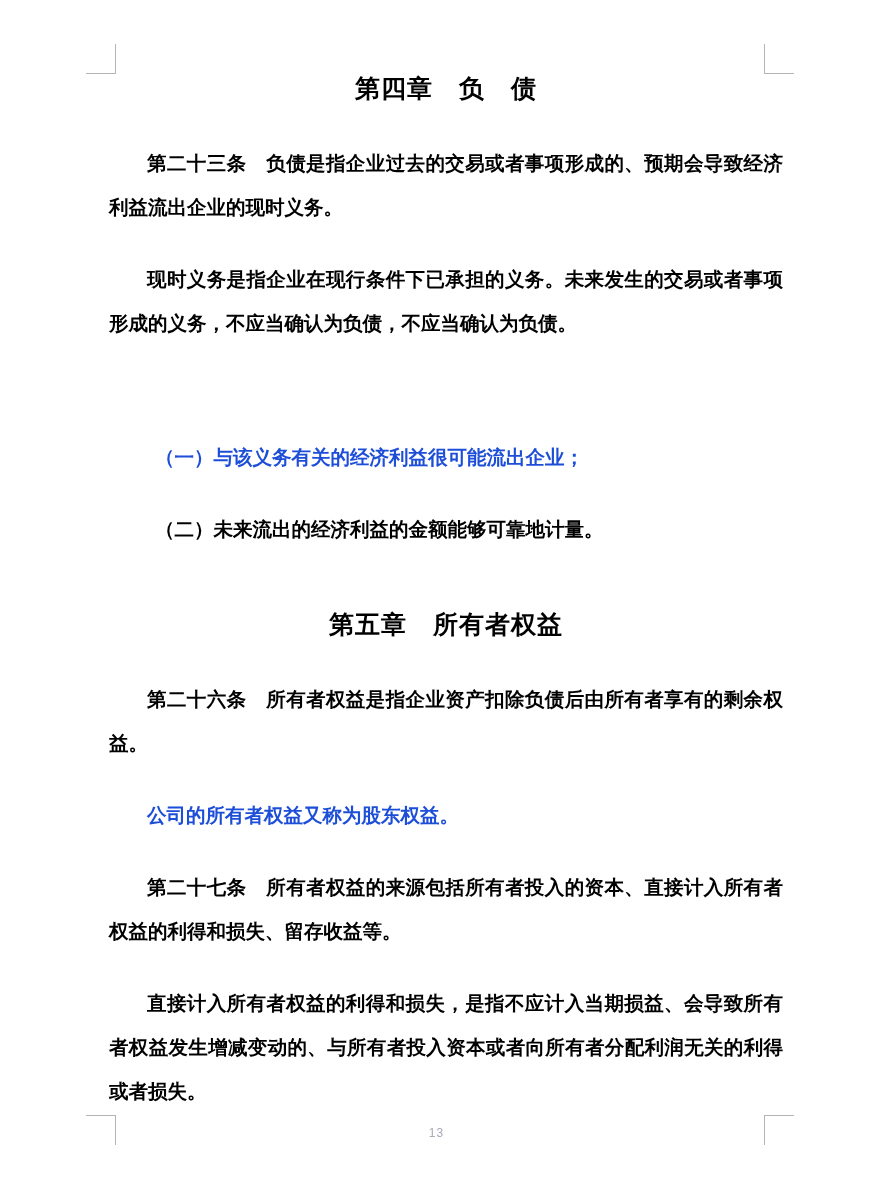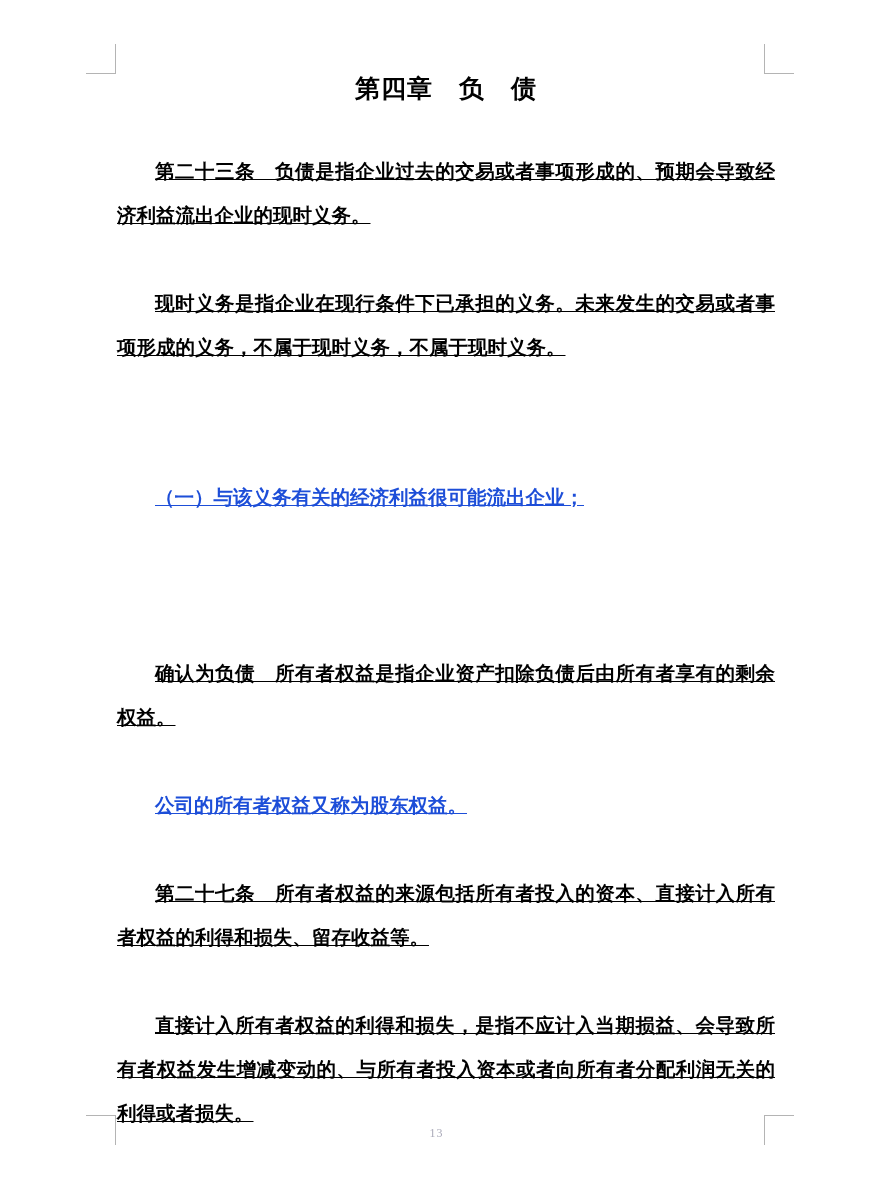--- a/index.html
+++ b/index.html
@@ -68,23 +68,22 @@
     white-space: pre;
   }
   .heading-ch4 { margin: 14px 0 0 0; }
   .heading-ch5 { margin: 0; }
 
   .para {
     font-size: 19.5px;
     line-height: 44px;
     text-align: justify;
     text-justify: inter-ideograph;
-    margin: 12px;
+    margin: 4px;
     font-weight: bold;
-    text-decoration: underline;
   }
   .indent   { text-indent: 38px; }
   .noindent { text-indent: 0; }
   .list-item {
     margin-left: 50px;
     text-indent: 0;
   }
   .red { color: #1d4ed8; }
 
   .spacer-sm { height: 20px; }
@@ -92,21 +91,21 @@
   .spacer-lg { height: 48px; }
 
   .page-number {
     position: absolute;
     left: 0;
     right: 0;
     top: 1126px;
     text-align: center;
     font-size: 12px;
     color: #a9a9b8;
-    font-family: Liberation Serif, serif;
+    font-family: Liberation Sans, sans-serif;
     letter-spacing: 1px;
   }
 </style>
 </head>
 <body>
 
 <div class="page">
 
   <div class="crop crop-tl"></div>
   <div class="crop crop-tr"></div>
@@ -116,41 +115,43 @@
   <div class="content">
 
     <h1 class="chapter-heading heading-ch4">第四章　负　债</h1>
 
     <div class="spacer-md"></div>
 
     <p class="para indent">第二十三条　负债是指企业过去的交易或者事项形成的、预期会导致经济利益流出企业的现时义务。</p>
 
     <div class="spacer-sm"></div>
 
-    <p class="para indent">现时义务是指企业在现行条件下已承担的义务。未来发生的交易或者事项形成的义务，不属于现时义务，不属于现时义务。</p>
+    <p class="para indent">现时义务是指企业在现行条件下已承担的义务。未来发生的交易或者事项形成的义务，不应当确认为负债，不应当确认为负债。</p>
 
     <div class="spacer-lg"></div>
 
 
     <div class="spacer-md"></div>
 
     <p class="para list-item red">（一）与该义务有关的经济利益很可能流出企业；</p>
 
     <div class="spacer-sm"></div>
 
+    <p class="para list-item">（二）未来流出的经济利益的金额能够可靠地计量。</p>
 
     <div class="spacer-sm"></div>
 
 
     <div class="spacer-md"></div>
 
+    <h1 class="chapter-heading heading-ch5">第五章　所有者权益</h1>
 
     <div class="spacer-md"></div>
 
-    <p class="para indent">确认为负债　所有者权益是指企业资产扣除负债后由所有者享有的剩余权益。</p>
+    <p class="para indent">第二十六条　所有者权益是指企业资产扣除负债后由所有者享有的剩余权益。</p>
 
     <div class="spacer-sm"></div>
 
     <p class="para indent red">公司的所有者权益又称为股东权益。</p>
 
     <div class="spacer-sm"></div>
 
     <p class="para indent">第二十七条　所有者权益的来源包括所有者投入的资本、直接计入所有者权益的利得和损失、留存收益等。</p>
 
     <div class="spacer-sm"></div>

